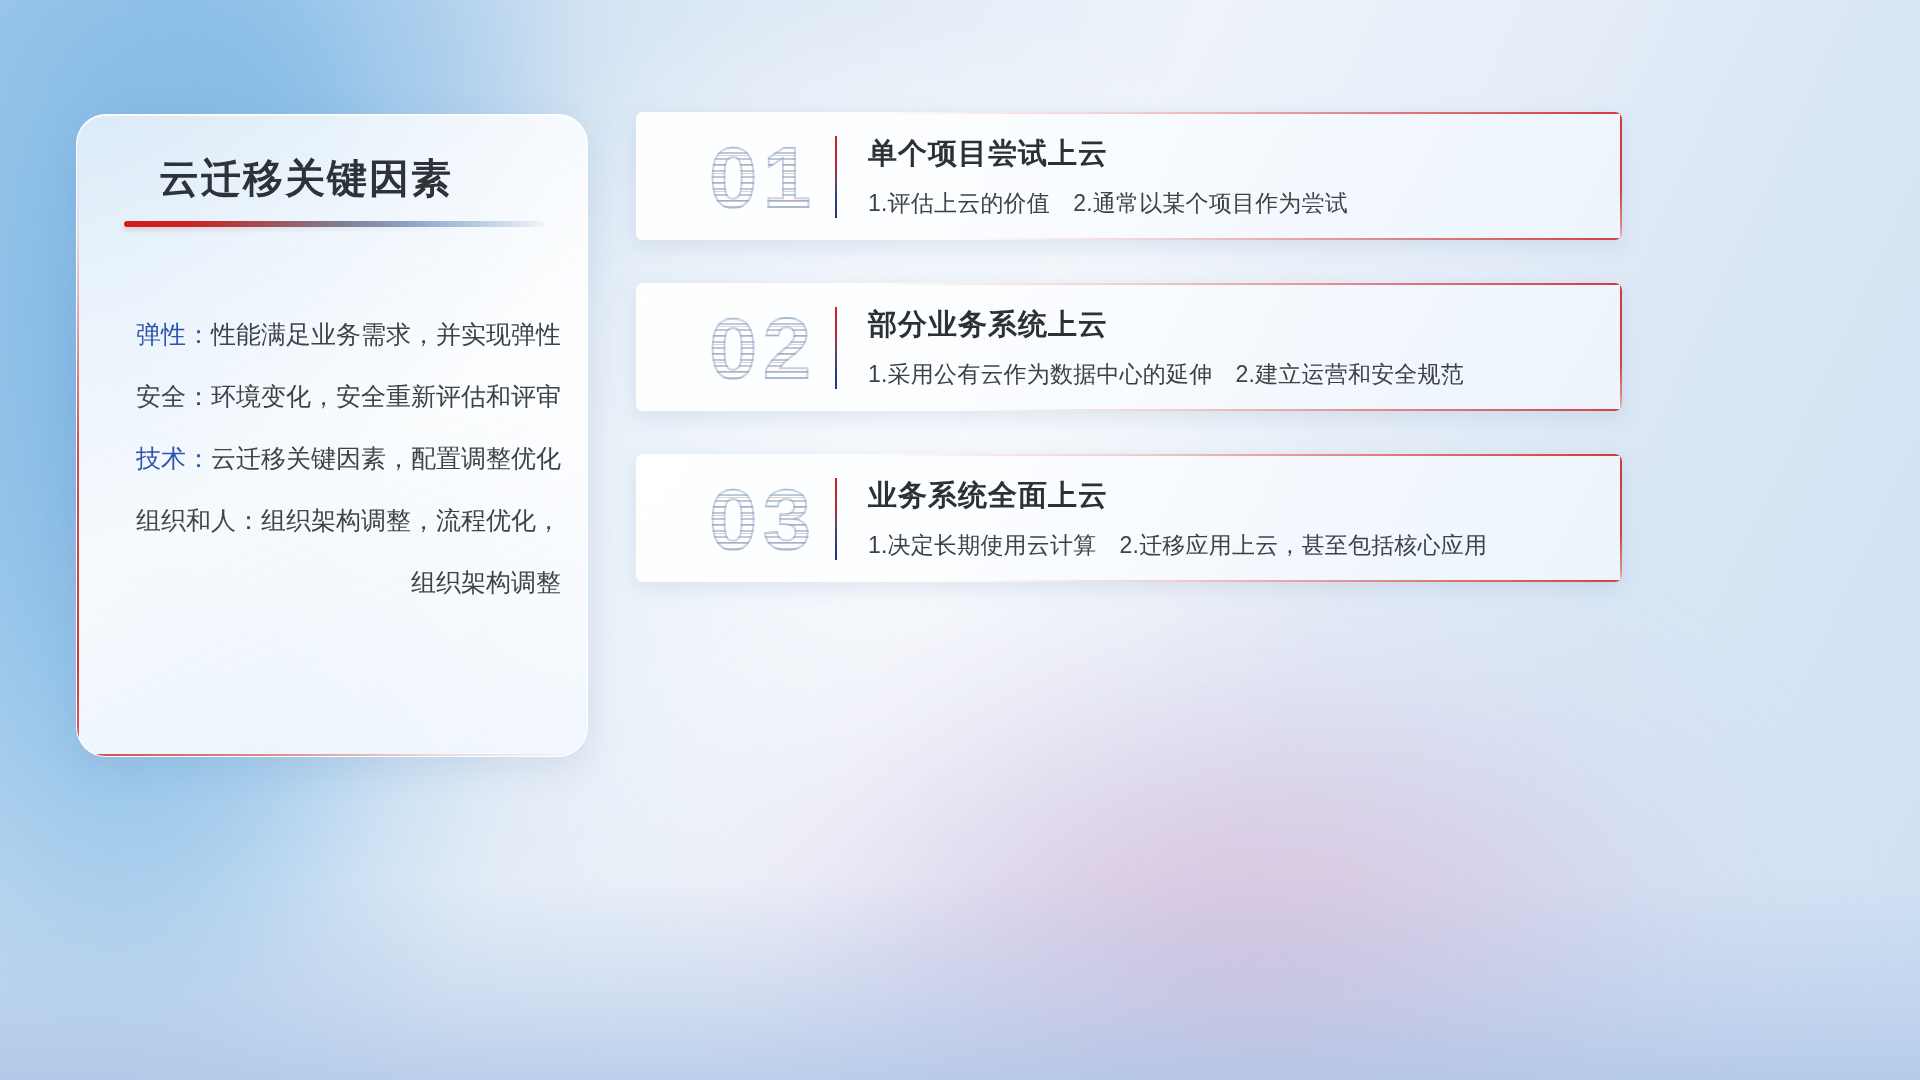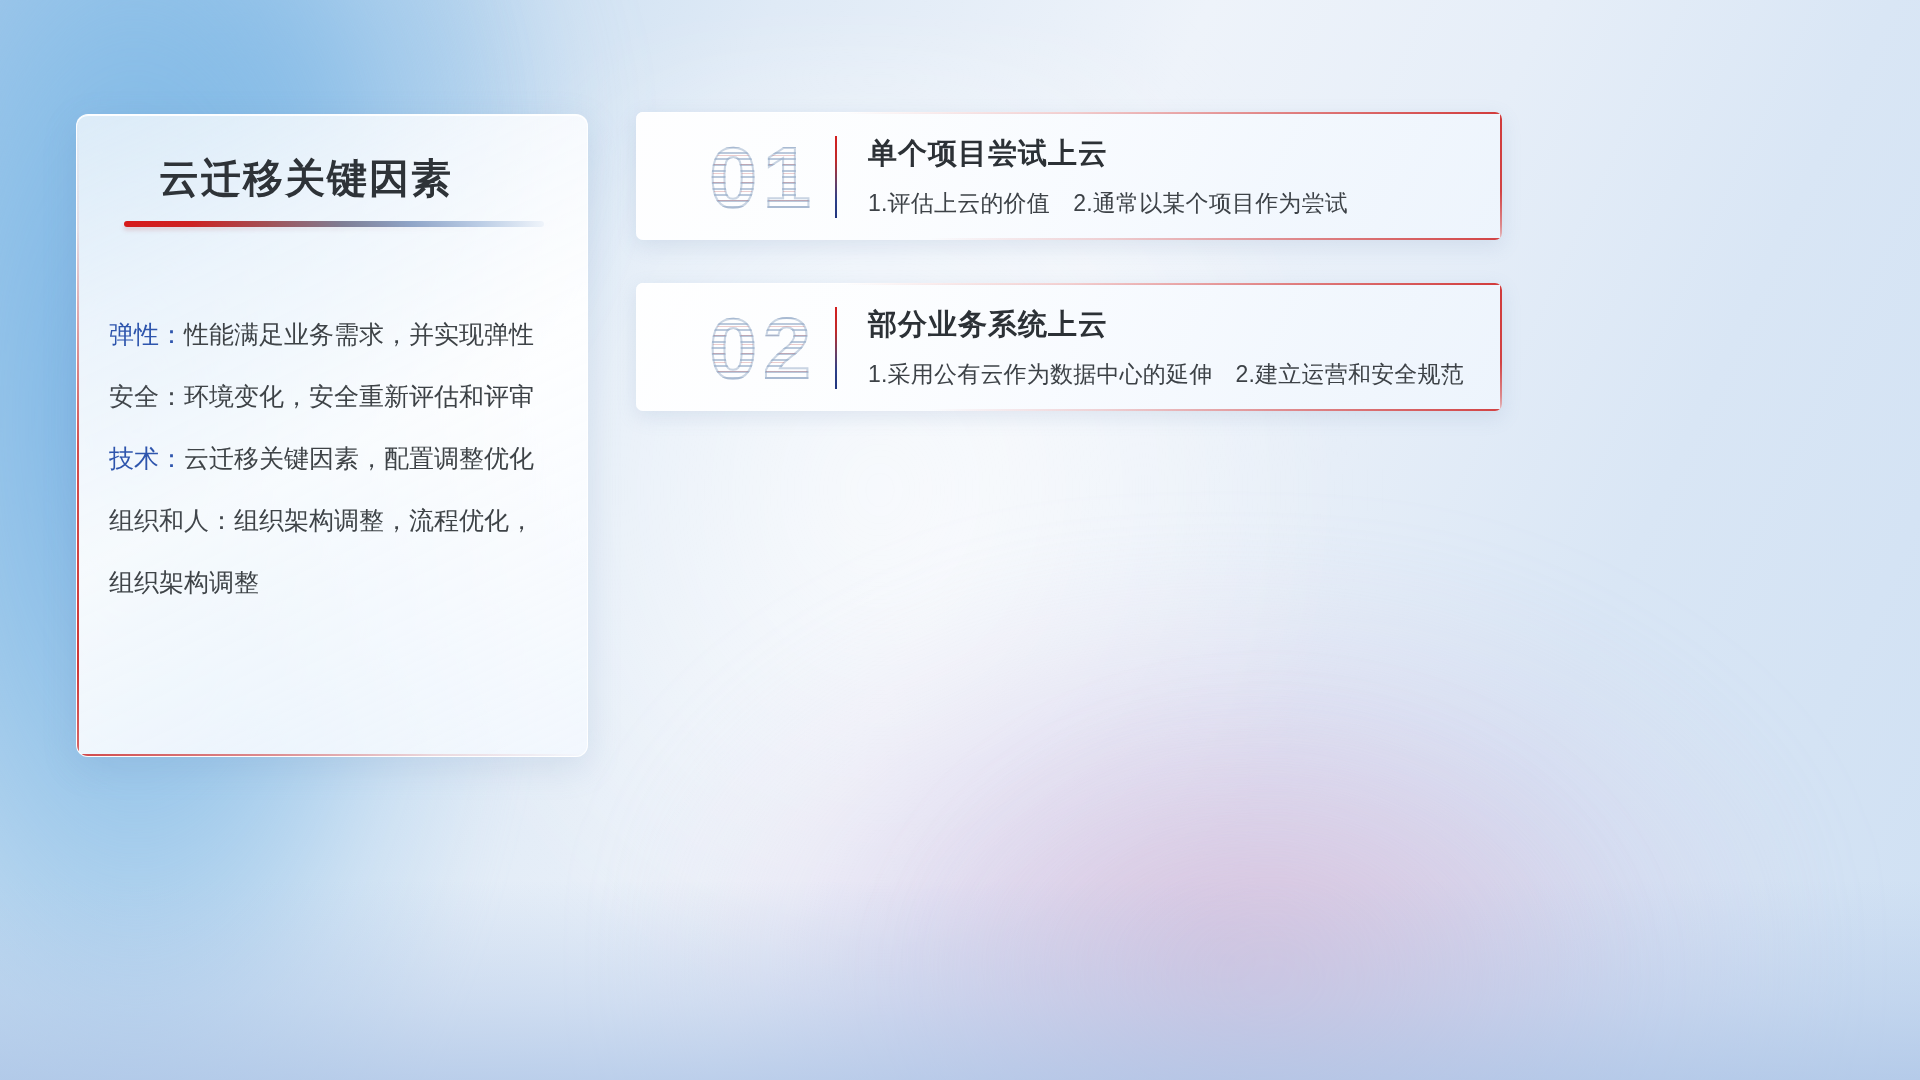--- a/index.html
+++ b/index.html
@@ -80,32 +80,33 @@
       rgba(185,206,234,0) 0%,
       rgba(178,200,232,0.45) 60%,
       rgba(172,196,230,0.75) 100%);
   }
 
   
   #left-panel {
     position: absolute;
     left: 76px; top: 114px;
     width: 512px; height: 643px;
-    border-radius: 12px;
+    border-radius: 30px;
     background: linear-gradient(155deg,
       rgba(255,255,255,0.70) 0%,
       rgba(252,253,255,0.86) 24%,
       rgba(255,255,255,0.92) 52%,
       rgba(250,252,255,0.88) 76%,
       rgba(244,249,255,0.80) 100%);
     border: 1px solid rgba(255,255,255,0.9);
     box-shadow:
       0 10px 34px rgba(106,140,184,0.18),
       inset 0 1px 0 rgba(255,255,255,0.95);
     overflow: hidden;
+    text-align: right;
   }
   #left-panel-edge-red {
     position: absolute; left: 0; top: 0;
     width: 2px; height: 100%;
     background: linear-gradient(180deg,
       rgba(214,60,60,0.0) 0%,
       rgba(214,60,60,0.10) 18%,
       rgba(206,48,48,0.85) 52%,
       rgba(204,44,44,0.95) 86%,
       rgba(204,44,44,0.70) 100%);
@@ -166,21 +167,21 @@
     white-space: nowrap;
   }
   .panel-row .row-label { font-weight: 400; }
   .panel-row.accent .row-label { color: #2e55ad; }
   .panel-row .row-text { color: #3e4347; }
 
   
   #cards { position: absolute; left: 636px; top: 112px; width: 866px; }
   .card {
     position: relative;
-    width: 866px; height: 128px;
+    width: 986px; height: 128px;
     margin-bottom: 43px;
     border-radius: 7px;
     background: linear-gradient(118deg,
       rgba(255,255,255,0.97) 0%,
       rgba(253,254,255,0.95) 26%,
       rgba(248,251,255,0.93) 52%,
       rgba(243,248,254,0.92) 74%,
       rgba(238,245,253,0.92) 100%);
     box-shadow:
       0 6px 20px rgba(104,138,182,0.16),
@@ -343,15 +344,25 @@
     <div class="card-edge-top"></div>
     <div class="card-edge-right"></div>
     <div class="card-edge-bottom"></div>
     <div class="card-number">02</div>
     <div class="card-number-shade">02</div>
     <div class="card-divider"></div>
     <div class="card-title">部分业务系统上云</div>
     <div class="card-desc">1.采用公有云作为数据中心的延伸　2.建立运营和安全规范</div>
   </div>
 
+  <div class="card">
+    <div class="card-edge-top"></div>
+    <div class="card-edge-right"></div>
+    <div class="card-edge-bottom"></div>
+    <div class="card-number">03</div>
+    <div class="card-number-shade">03</div>
+    <div class="card-divider"></div>
+    <div class="card-title">业务系统全面上云</div>
+    <div class="card-desc">1.决定长期使用云计算　2.迁移应用上云，甚至包括核心应用</div>
+  </div>
 
 
 </div>
 
 </body></html>

